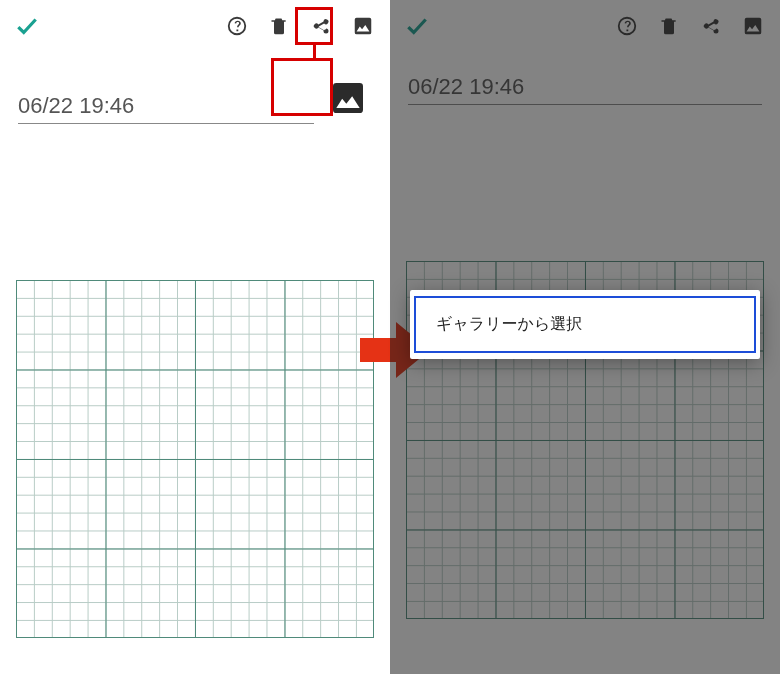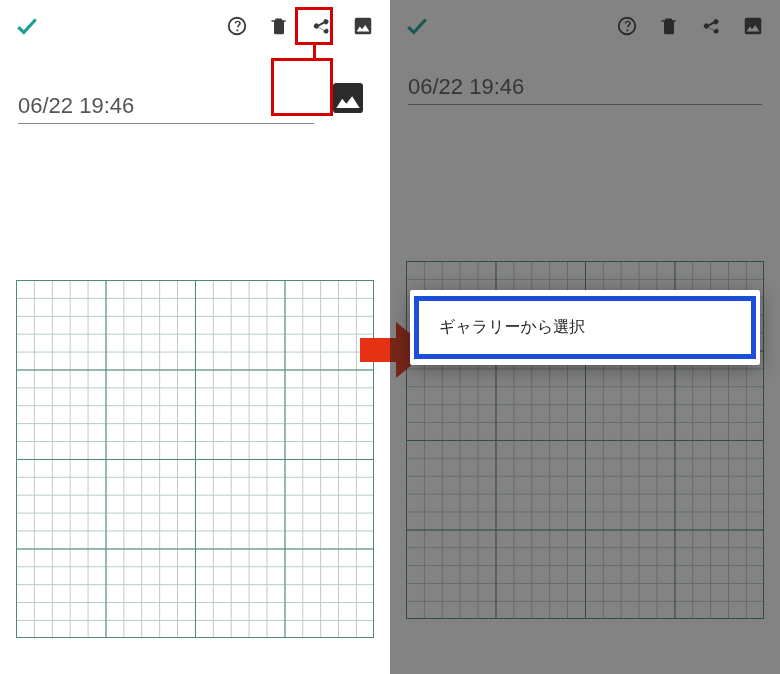--- a/index.html
+++ b/index.html
@@ -115,21 +115,21 @@
       box-shadow:0 4px 20px rgba(0,0,0,0.35);
       z-index:10;
       padding:6px 0;
     }
     .menu-item {
       padding:16px 20px;
       font-size:16px;
       color:#222;
     }
     .menu-item.highlighted {
-      border:5px solid #1d4ed8;
+      border:2px solid #1d4ed8;
       margin:0 4px;
     }
   </style>
 </head>
 <body>
 
 <div class="screen screen-left">
   <div class="toolbar">
     <div class="toolbar-left">
       <span class="icon check-icon">

